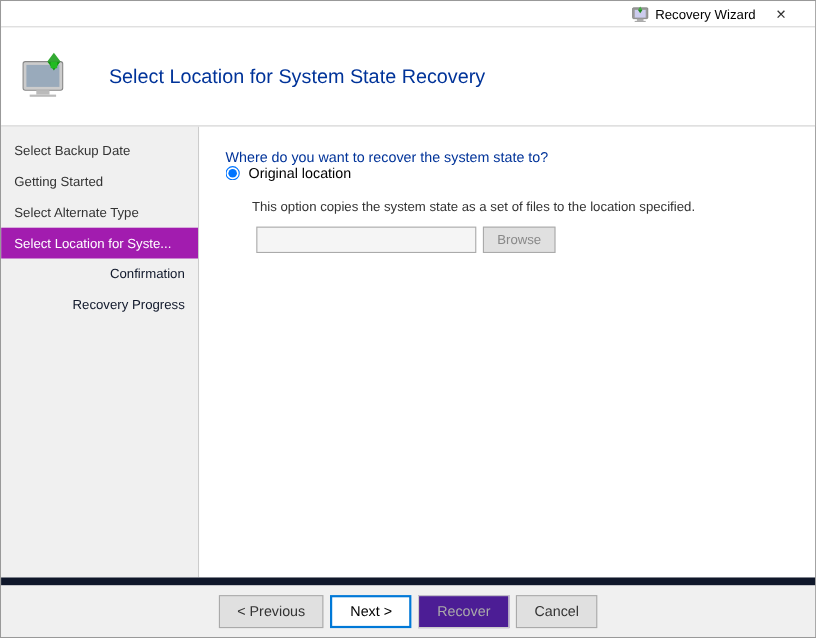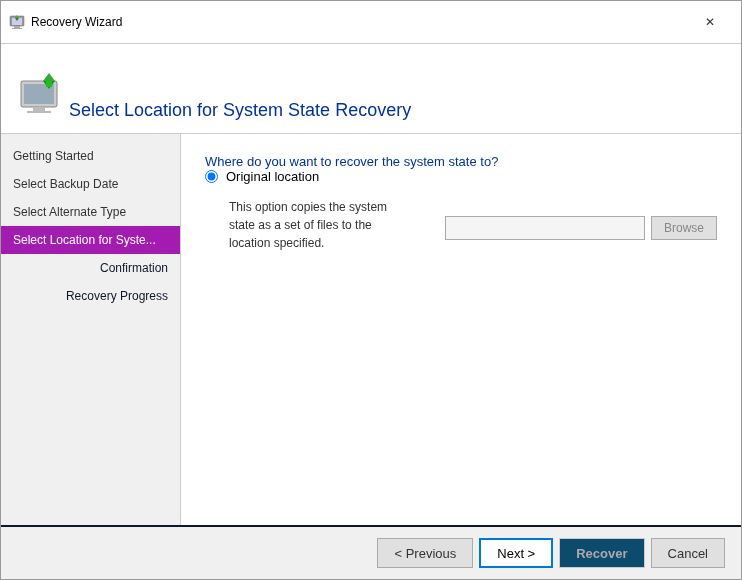--- a/index.html
+++ b/index.html
@@ -19,25 +19,25 @@
       height: 580px;
       background: #f0f0f0;
       border: 1px solid #999;
       display: flex;
       flex-direction: column;
       box-shadow: 2px 2px 8px rgba(0,0,0,0.3);
     }
     .title-bar {
       background: #fff;
       border-bottom: 1px solid #ccc;
-      height: 43px;
+      height: 24px;
       display: flex;
       align-items: center;
       padding: 0 8px;
-      justify-content: space-between;
+      justify-content: flex-end;
     }
     .title-bar-left {
       display: flex;
       align-items: center;
       gap: 6px;
     }
     .title-bar-icon {
       width: 16px;
       height: 16px;
     }
@@ -53,22 +53,22 @@
       justify-content: center;
       cursor: pointer;
       font-size: 12px;
       color: #333;
     }
     .header-area {
       background: #fff;
       border-bottom: 1px solid #ccc;
       padding: 12px 16px;
       display: flex;
-      align-items: flex-end;
-      gap: 0;
+      align-items: center;
+      gap: 30px;
       height: 90px;
     }
     .header-icon {
       width: 52px;
       height: 52px;
       flex-shrink: 0;
       display: flex;
       align-items: center;
       justify-content: center;
     }
@@ -112,22 +112,22 @@
       font-size: 13px;
       color: #003399;
     }
     .radio-group {
       display: flex;
       flex-direction: column;
       gap: 14px;
     }
     .radio-option {
       display: flex;
-      flex-direction: row;
-      gap: 16px;
+      flex-direction: column;
+      gap: 3px;
     }
     .radio-label {
       display: flex;
       align-items: center;
       gap: 8px;
       font-size: 13px;
       cursor: pointer;
     }
     .radio-label input[type="radio"] {
       margin: 0;
@@ -159,48 +159,47 @@
       height: 24px;
       padding: 0 12px;
       background: #e0e0e0;
       border: 1px solid #aaa;
       font-size: 12px;
       cursor: not-allowed;
       color: #888;
     }
     .footer {
       background: #f0f0f0;
-      border-top: 2px solid #0f172a;
+      border-top: 7px solid #0f172a;
       padding: 10px 16px;
       display: flex;
-      justify-content: flex-end;
+      justify-content: center;
       gap: 6px;
       height: 54px;
       align-items: center;
     }
     .footer-btn {
       height: 30px;
       padding: 0 16px;
       font-size: 13px;
       cursor: pointer;
       border: 1px solid #aaa;
       background: #e0e0e0;
       color: #333;
     }
     .footer-btn.primary {
       background: #fff;
       border: 2px solid #0078d7;
       color: #000;
     }
     .footer-btn.disabled {
       color: #aaa;
-      background: #0c4a6e;
+      background: #4c1d95;
       border-color: #ccc;
       cursor: not-allowed;
-      font-weight: bold;
     }
   </style>
 </head>
 <body>
 
 <div class="window">
 
   <div class="title-bar">
     <div class="title-bar-left">
 
@@ -230,22 +229,22 @@
         <polygon points="32,20 26,12 38,12" fill="#191"></polygon>
         <rect x="29" y="12" width="6" height="6" fill="#2b2"></rect>
       </svg>
     </div>
     <div class="header-title">Select Location for System State Recovery</div>
   </div>
 
   <div class="content-area">
 
     <div class="sidebar">
+      <div class="sidebar-item">Select Backup Date</div>
       <div class="sidebar-item">Getting Started</div>
-      <div class="sidebar-item">Select Backup Date</div>
       <div class="sidebar-item">Select Alternate Type</div>
       <div class="sidebar-item active">Select Location for Syste...</div>
       <div class="sidebar-item disabled">Confirmation</div>
       <div class="sidebar-item disabled">Recovery Progress</div>
     </div>
 
     <div class="main-content">
       <div class="question-text">Where do you want to recover the system state to?</div>
 
       <div class="radio-group">

